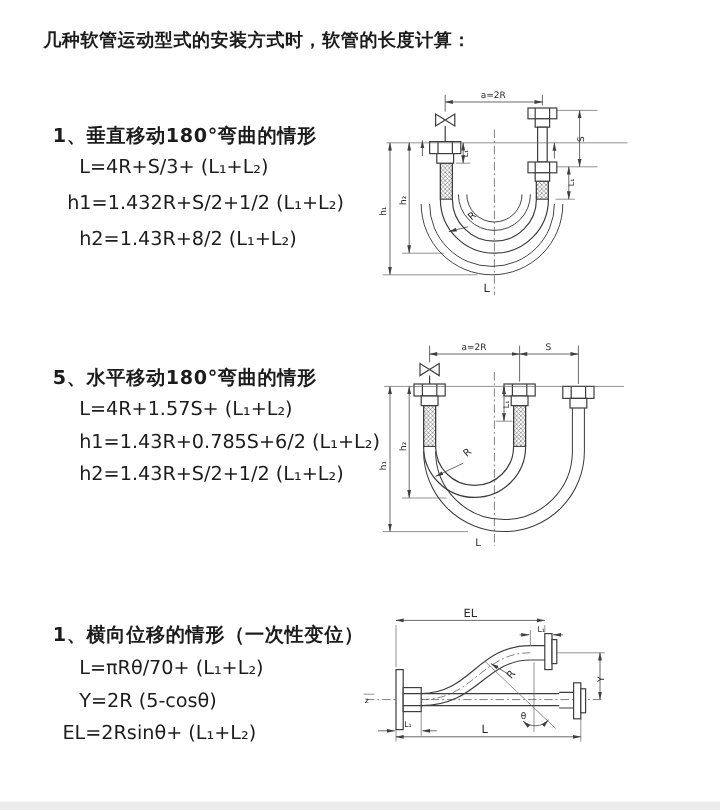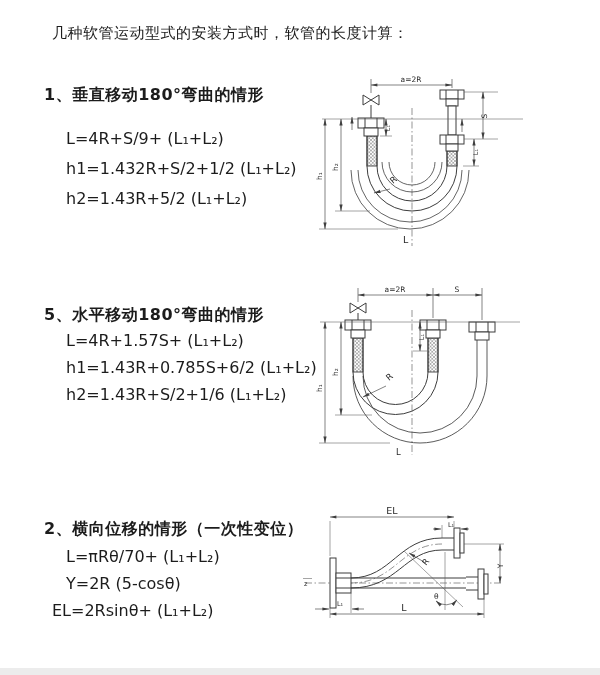--- a/index.html
+++ b/index.html
@@ -1,25 +1,25 @@
 <!DOCTYPE html>
 <html><head>
 <meta charset="utf-8">
 <style>
   html,body{margin:0;padding:0}
   body{
     width:600px;height:675px;position:relative;background:#ffffff;
     font-family:"DejaVu Sans","Liberation Sans",sans-serif;color:#1c1c1c;overflow:hidden;
   }
-  .title{position:absolute;left:52px;top:24px;font-size:15px;font-weight:normal;letter-spacing:.5px}
+  .title{position:absolute;left:36px;top:24px;font-size:15px;font-weight:bold;letter-spacing:.5px}
   .heading{position:absolute;font-size:16px;font-weight:bold;letter-spacing:.5px;white-space:nowrap}
   .formula{position:absolute;font-size:16px;white-space:nowrap}
-  #sec1-h{left:44px;top:85px}
+  #sec1-h{left:44px;top:103px}
   #sec1-f1{left:66px;top:129px}
-  #sec1-f2{left:66px;top:159px}
+  #sec1-f2{left:56px;top:159px}
   #sec1-f3{left:66px;top:189px}
   #sec2-h{left:44px;top:305px}
   #sec2-f1{left:66px;top:331px}
   #sec2-f2{left:66px;top:358px}
   #sec2-f3{left:66px;top:385px}
   #sec3-h{left:44px;top:519px}
   #sec3-f1{left:66px;top:547px}
   #sec3-f2{left:66px;top:574px}
   #sec3-f3{left:52px;top:601px}
   svg.diag{position:absolute;overflow:visible}
@@ -52,30 +52,30 @@
     </marker>
     <pattern id="xh" width="3.5" height="3.5" patternUnits="userSpaceOnUse">
       <path d="M0,0 L3.5,3.5 M3.5,0 L0,3.5" stroke="#5a5a5a" stroke-width="0.45"></path>
     </pattern>
   </defs>
 </svg>
 
 <div class="title">几种软管运动型式的安装方式时，软管的长度计算：</div>
 
 <div class="heading" id="sec1-h">1、垂直移动180°弯曲的情形</div>
-<div class="formula" id="sec1-f1">L=4R+S/9+ (L₁+L₂)</div>
+<div class="formula" id="sec1-f1">L=4R+S/3+ (L₁+L₂)</div>
 <div class="formula" id="sec1-f2">h1=1.432R+S/2+1/2 (L₁+L₂)</div>
-<div class="formula" id="sec1-f3">h2=1.43R+5/2 (L₁+L₂)</div>
+<div class="formula" id="sec1-f3">h2=1.43R+8/2 (L₁+L₂)</div>
 
 <div class="heading" id="sec2-h">5、水平移动180°弯曲的情形</div>
 <div class="formula" id="sec2-f1">L=4R+1.57S+ (L₁+L₂)</div>
 <div class="formula" id="sec2-f2">h1=1.43R+0.785S+6/2 (L₁+L₂)</div>
-<div class="formula" id="sec2-f3">h2=1.43R+S/2+1/6 (L₁+L₂)</div>
-
-<div class="heading" id="sec3-h">2、横向位移的情形（一次性变位）</div>
+<div class="formula" id="sec2-f3">h2=1.43R+S/2+1/2 (L₁+L₂)</div>
+
+<div class="heading" id="sec3-h">1、横向位移的情形（一次性变位）</div>
 <div class="formula" id="sec3-f1">L=πRθ/70+ (L₁+L₂)</div>
 <div class="formula" id="sec3-f2">Y=2R (5-cosθ)</div>
 <div class="formula" id="sec3-f3">EL=2Rsinθ+ (L₁+L₂)</div>
 
 <svg id="d1" class="diag" viewBox="310 70 285 185">
 
   <path class="cl" d="M412,108 V246"></path>
 
   <g>
     <rect class="hatch" x="367" y="136" width="10" height="30"></rect>

